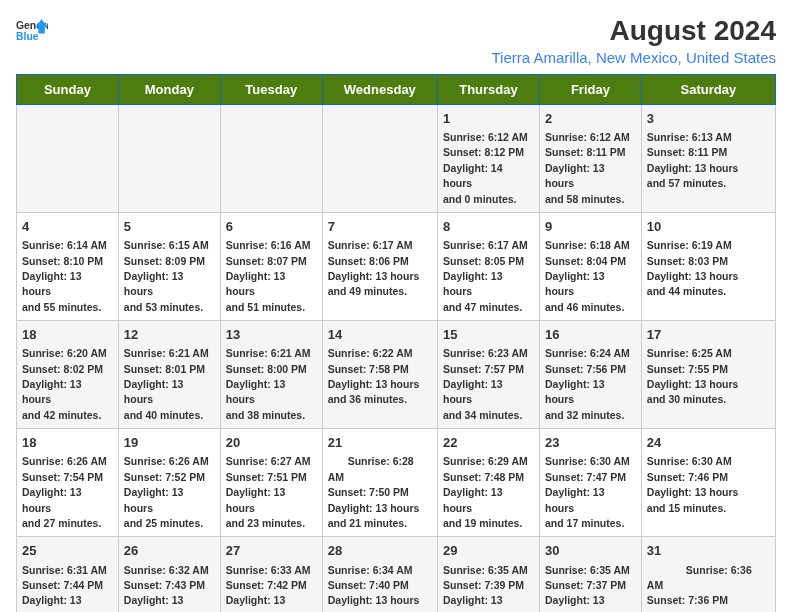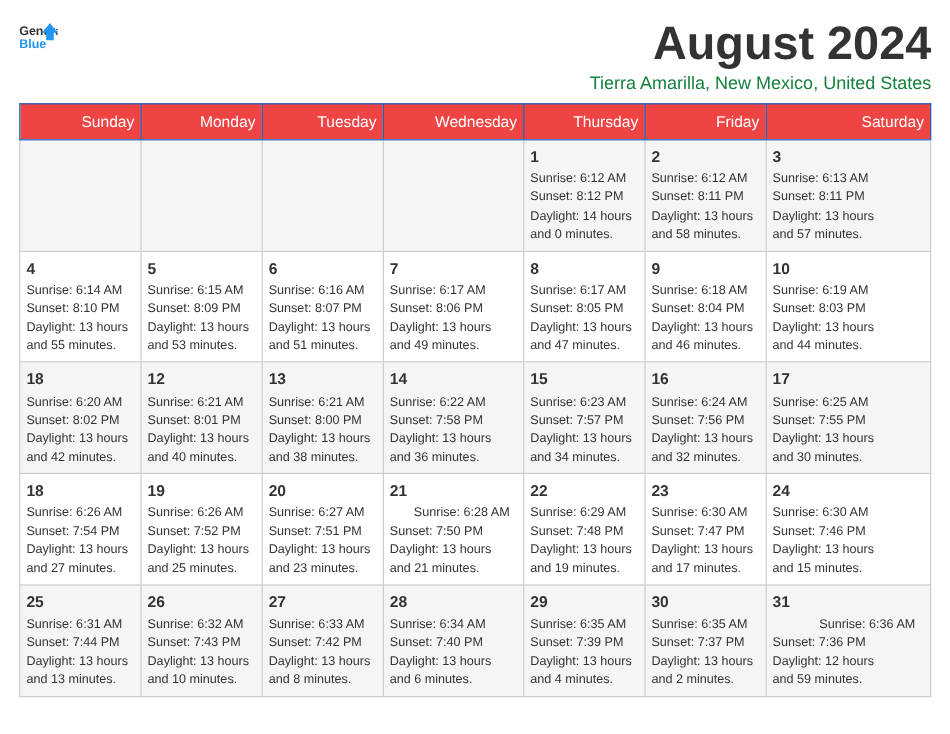--- a/index.html
+++ b/index.html
@@ -22,42 +22,42 @@
       gap: 4px;
     }
     .logo-icon {
       width: 32px;
       height: 28px;
     }
     .title-area {
       text-align: right;
     }
     .main-title {
-      font-size: 39px;
+      font-size: 28px;
       font-weight: bold;
       color: #333;
       line-height: 1.1;
     }
     .subtitle {
       font-size: 15px;
-      color: #15803d;
+      color: #3b82f6;
       margin-top: 2px;
     }
     table {
       width: 100%;
       border-collapse: collapse;
       font-size: 11px;
     }
     thead tr th {
-      background-color: #ef4444;
+      background-color: #4d7c0f;
       color: #fff;
       padding: 7px 5px;
-      text-align: right;
+      text-align: center;
       font-size: 13px;
-      font-weight: normal;
+      font-weight: bold;
       border: 1px solid #1565C0;
     }
     tbody tr td {
       border: 1px solid #ccc;
       padding: 5px 5px;
       vertical-align: top;
       min-height: 72px;
       height: 90px;
       color: #333;
       line-height: 1.4;
@@ -70,20 +70,21 @@
     }
     .day-num {
       font-weight: bold;
       font-size: 13px;
       display: block;
       margin-bottom: 2px;
     }
     .day-info {
       font-size: 10.5px;
       color: #333;
+      font-weight: bold;
     }
     .empty-cell {
       background-color: #f5f5f5;
     }
   </style>
 </head>
 <body>
 
 <div class="header-area">
   <div class="logo">

